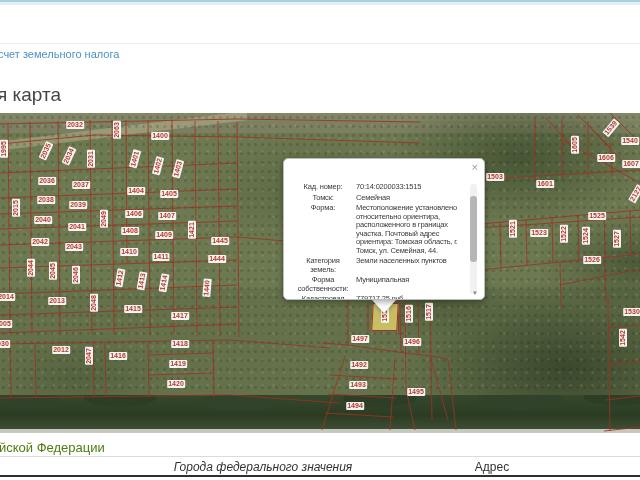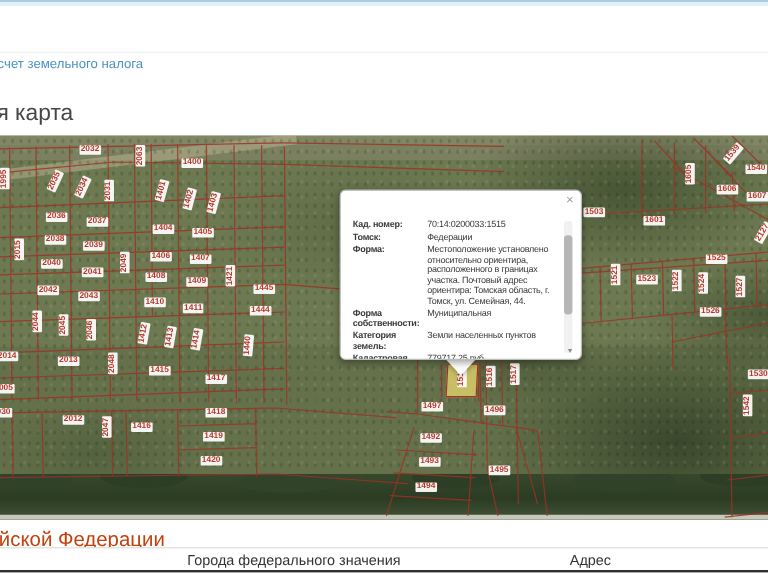--- a/index.html
+++ b/index.html
@@ -54,32 +54,32 @@
     border:1px solid #bcbcbc;border-radius:5px;box-shadow:0 2px 6px rgba(0,0,0,.35);
     box-sizing:border-box;z-index:6;}
   .popup-pointer{position:absolute;left:371px;top:299px;width:0;height:0;z-index:5;
     border-left:13px solid transparent;border-right:13px solid transparent;border-top:14px solid #fff;
     filter:drop-shadow(0 2px 2px rgba(0,0,0,.25));}
   .popup-title{position:absolute;left:0;top:8px;width:100%;text-align:center;
     font-size:10px;font-weight:bold;color:#2f2f2f;}
   .popup-close{position:absolute;right:6px;top:2px;font-size:11px;color:#999;cursor:pointer;line-height:12px;}
   .popup-rows{position:absolute;left:10px;top:24px;width:170px;height:116px;overflow:hidden;}
   .prow{display:flex;margin-bottom:2px;}
-  .plabel{flex:none;width:58px;padding-right:4px;font-weight:bold;font-size:7.5px;line-height:8.5px;color:#3a3a3a;letter-spacing:-.2px;}
+  .plabel{flex:none;width:58px;padding-right:4px;font-weight:normal;font-size:7.5px;line-height:8.5px;color:#3a3a3a;letter-spacing:-.2px;text-align:center;}
   .pvalue{width:108px;font-size:7.5px;line-height:8.5px;color:#3a3a3a;letter-spacing:-.2px;}
   .pscroll{position:absolute;right:7px;top:25px;width:7px;height:110px;background:#f1f1f1;border-radius:3px;cursor:pointer;}
   .pscroll .thumb{position:absolute;left:0;top:12px;width:7px;height:66px;background:#b6b6b6;border-radius:3px;}
   .sarrow{position:absolute;right:6px;font-size:6px;color:#8a8a8a;line-height:6px;cursor:pointer;}
   .sarrow.up{top:27px;} .sarrow.down{top:131px;}
   
-  .region-title{position:absolute;left:-1px;top:440px;font-size:17px;color:#c2410c;}
+  .region-title{position:absolute;left:-1px;top:440px;font-size:13px;color:#4d7c0f;}
   .footer-row{position:absolute;left:0;top:456px;width:640px;height:18px;background:#fff;
     border-top:1px solid #dcdcdc;border-bottom:2px solid #2f2f2f;}
   .fcol{position:absolute;top:3px;font-size:12px;color:#333;transform:translateX(-50%);white-space:nowrap;cursor:pointer;}
-  .fcol.c1{left:245px;} .fcol.c2{left:492px;}
+  .fcol.c1{left:263px;font-style:italic;} .fcol.c2{left:492px;}
 </style>
 </head>
 <body>
 
 <div class="topbar"></div>
 <div class="header-sep"></div>
 <a class="nav-link">счет земельного налога</a>
 <div class="page-title">я карта</div>
 
 <div class="map">
@@ -195,33 +195,33 @@
 <div class="popup-pointer"></div>
 <div class="popup">
   <div class="popup-close">×</div>
   <div class="popup-rows">
       <div class="prow">
         <div class="plabel">Кад. номер:</div>
         <div class="pvalue">70:14:0200033:1515</div>
       </div>
       <div class="prow">
         <div class="plabel">Томск:</div>
-        <div class="pvalue">Федерации</div>
+        <div class="pvalue">Семейная</div>
       </div>
       <div class="prow">
         <div class="plabel">Форма:</div>
         <div class="pvalue">Местоположение установлено относительно ориентира, расположенного в границах участка. Почтовый адрес ориентира: Томская область, г. Томск, ул. Семейная, 44.</div>
       </div>
       <div class="prow">
+        <div class="plabel">Категория земель:</div>
+        <div class="pvalue">Земли населенных пунктов</div>
+      </div>
+      <div class="prow">
         <div class="plabel">Форма собственности:</div>
         <div class="pvalue">Муниципальная</div>
-      </div>
-      <div class="prow">
-        <div class="plabel">Категория земель:</div>
-        <div class="pvalue">Земли населенных пунктов</div>
       </div>
       <div class="prow">
         <div class="plabel">Кадастровая стоимость:</div>
         <div class="pvalue">779717.25 руб</div>
       </div>
     </div>
   <div class="sarrow up">▲</div>
   <div class="pscroll">
     <div class="thumb"></div>
   </div>

